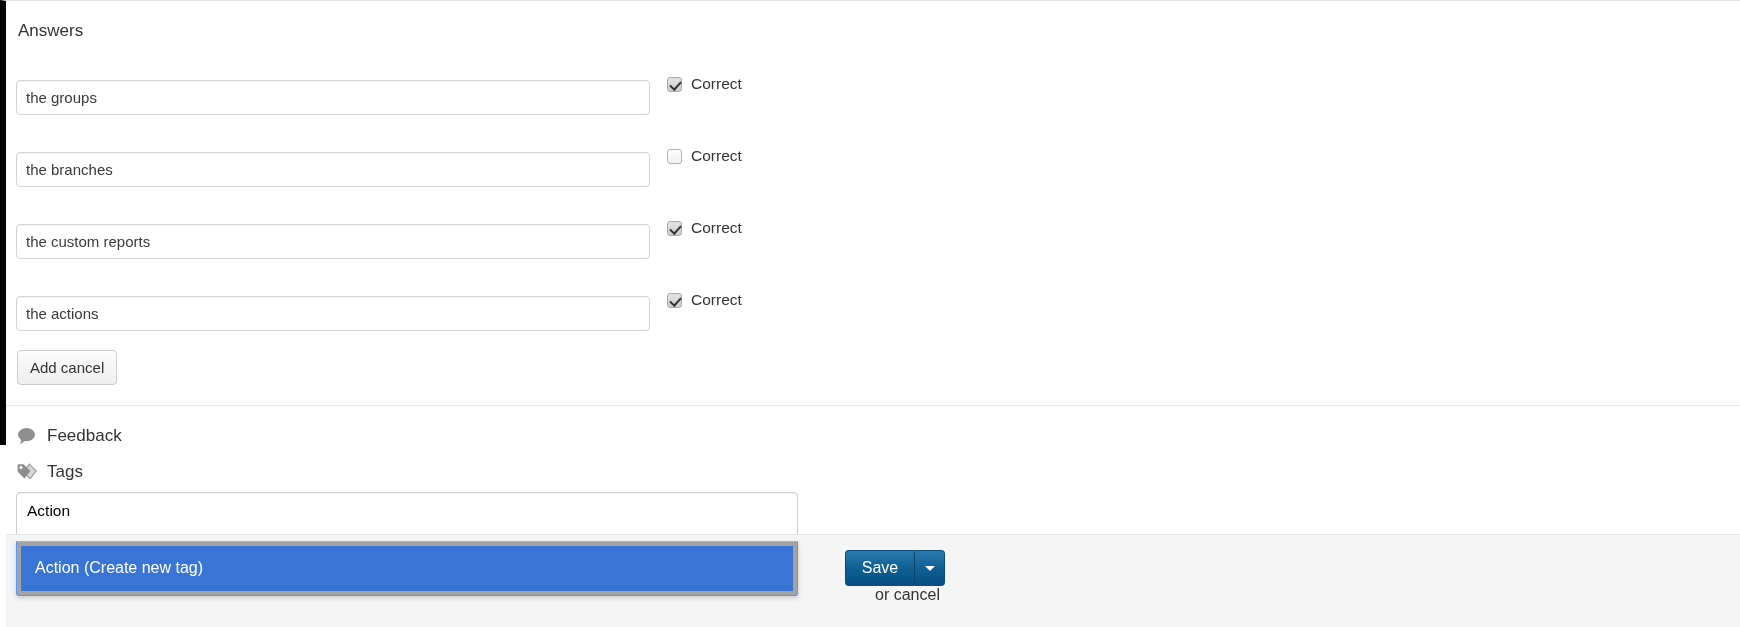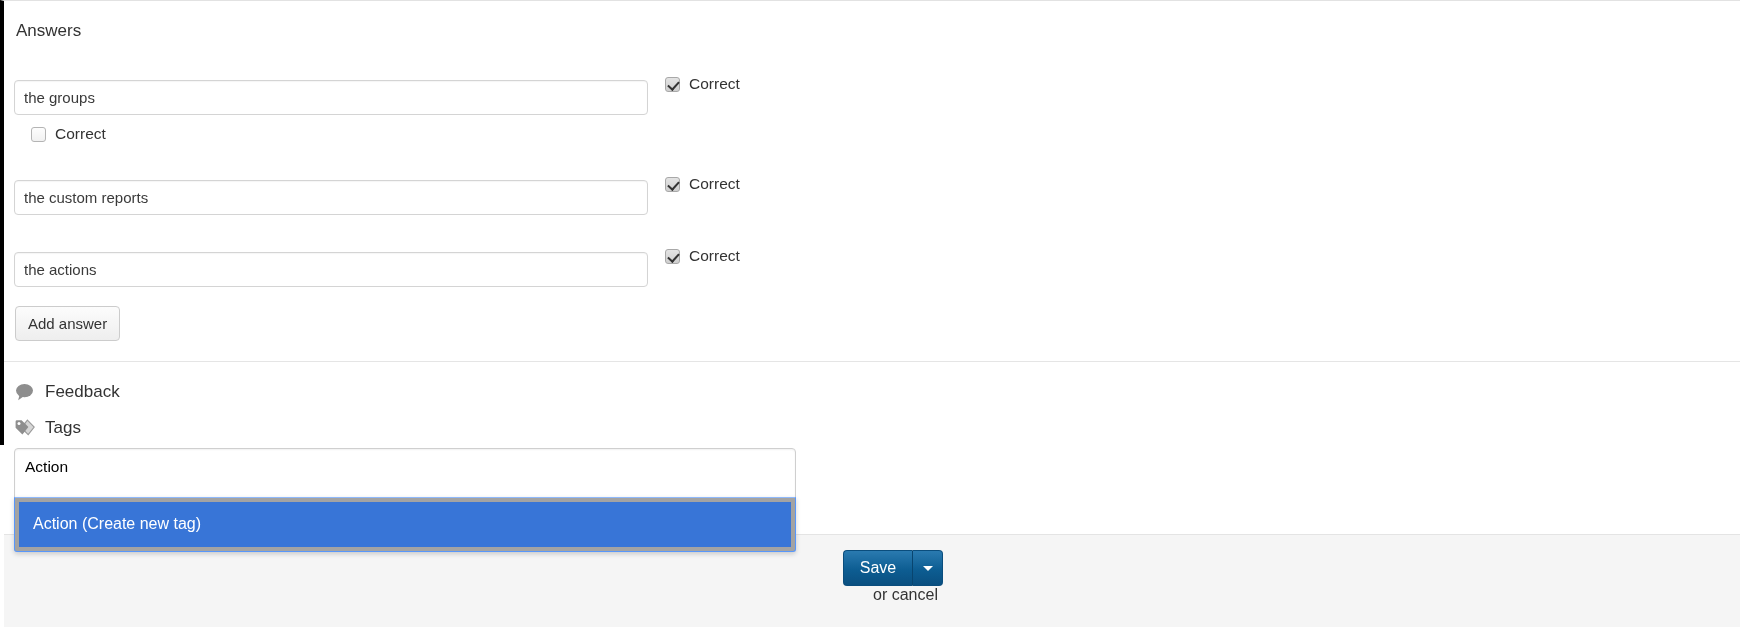--- a/index.html
+++ b/index.html
@@ -18,21 +18,21 @@
     position: relative;
   }
 
   
   #quiz-card {
     position: absolute;
     left: 0; top: 0;
     width: 1740px;
     height: 445px;
     background: #ffffff;
-    border-left: 4px solid #000000;
+    border-left: 6px solid #000000;
     border-top: 1px solid #e2e2e2;
   }
 
   
   #answers-section {
     padding: 20px 0 0 10px;
   }
   #answers-heading {
     font-size: 17px;
     color: #333333;
@@ -256,20 +256,21 @@
     <div class="answer-row">
       <input class="answer-input" type="text" value="the groups" style="">
       <div class="correct-wrap">
         <div class="cbox checked"></div>
         <span class="correct-label">Correct</span>
       </div>
     </div>
 
     
     <div class="answer-row">
+      <input class="answer-input" type="text" value="the branches" style="">
       <div class="correct-wrap">
         <div class="cbox"></div>
         <span class="correct-label">Correct</span>
       </div>
     </div>
 
     
     <div class="answer-row">
       <input class="answer-input" type="text" value="the custom reports" style="">
       <div class="correct-wrap">
@@ -280,21 +281,21 @@
 
     
     <div class="answer-row">
       <input class="answer-input" type="text" value="the actions" style="">
       <div class="correct-wrap">
         <div class="cbox checked"></div>
         <span class="correct-label">Correct</span>
       </div>
     </div>
 
-    <button id="add-answer-button">Add answer</button>
+    <button id="add-answer-button">Add cancel</button>
   </div>
 
   <hr class="section-divider">
 
   <div id="meta-section">
 
     <div class="meta-head">
       <svg class="meta-icon" viewBox="0 0 22 20">
         <ellipse cx="10.5" cy="8.6" rx="8.5" ry="6.6" fill="#8e8e8e"></ellipse>
         <path d="M5.6 12.5 L4.2 18.2 L9.8 14.2 Z" fill="#8e8e8e"></path>

